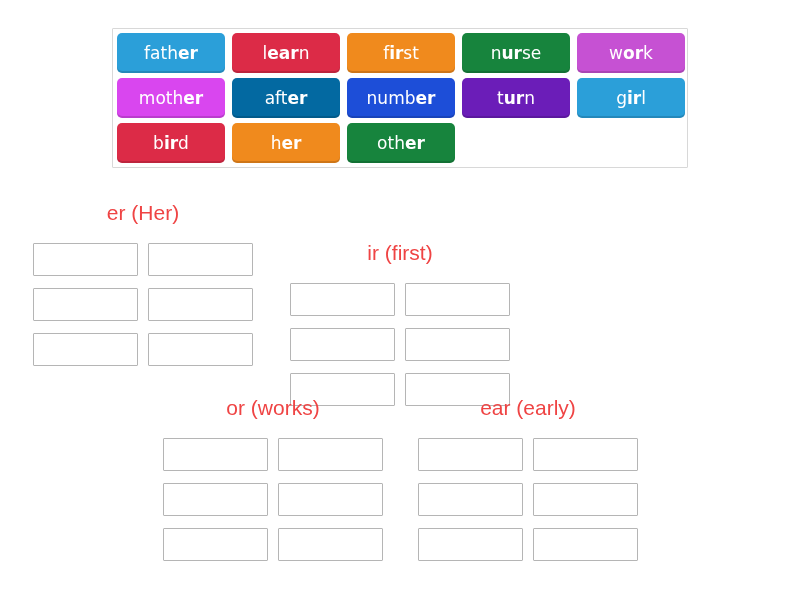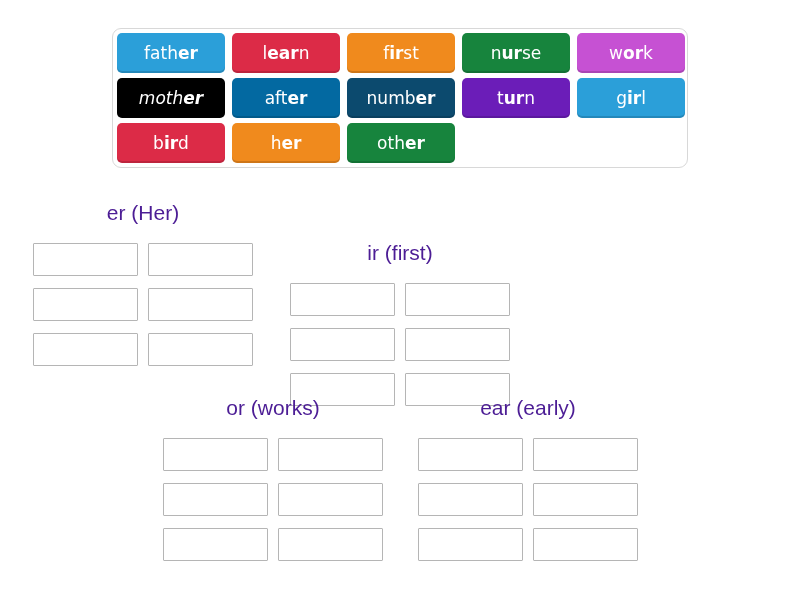--- a/index.html
+++ b/index.html
@@ -15,21 +15,21 @@
   
   .tray {
     position: absolute;
     left: 112px;
     top: 28px;
     width: 576px;
     height: 140px;
     box-sizing: border-box;
     background: #ffffff;
     border: 1px solid #d8d8d8;
-    border-radius: 9px;
+    border-radius: 1px;
     padding: 4px;
     display: grid;
     grid-template-columns: repeat(5, 108px);
     grid-auto-rows: 40px;
     column-gap: 7px;
     row-gap: 5px;
   }
   .tile {
     border-radius: 5px;
     color: #ffffff;
@@ -46,21 +46,21 @@
   .tile b { font-weight: bold; }
 
   
   .group { position: absolute; width: 220px; }
   .group h2 {
     margin: 0;
     height: 46px;
     line-height: 32px;
     font-size: 21px;
     font-weight: 400;
-    color: #4c1d95;
+    color: #ef4444;
     text-align: center;
     font-family: "Liberation Sans", sans-serif;
   }
   .slots {
     display: grid;
     grid-template-columns: 105px 105px;
     grid-auto-rows: 33px;
     column-gap: 10px;
     row-gap: 12px;
   }
@@ -100,31 +100,31 @@
     <div class="tile" style="background-color: rgb(23, 132, 61);">
         <span>n</span>
         <b>ur</b>
         <span>se</span>
       </div>
     <div class="tile" style="background-color: rgb(198, 81, 211);">
         <span>w</span>
         <b>or</b>
         <span>k</span>
       </div>
-    <div class="tile" style="background-color: #000000; font-style: italic;">
+    <div class="tile" style="background-color: #d946ef;">
         <span>moth</span>
         <b>er</b>
         <span></span>
       </div>
     <div class="tile" style="background-color: #0369a1;">
         <span>aft</span>
         <b>er</b>
         <span></span>
       </div>
-    <div class="tile" style="background-color: #0c4a6e;">
+    <div class="tile" style="background-color: #1d4ed8;">
         <span>numb</span>
         <b>er</b>
         <span></span>
       </div>
     <div class="tile" style="background-color: rgb(107, 29, 184);">
         <span>t</span>
         <b>ur</b>
         <span>n</span>
       </div>
     <div class="tile" style="background-color: rgb(43, 159, 217);">

